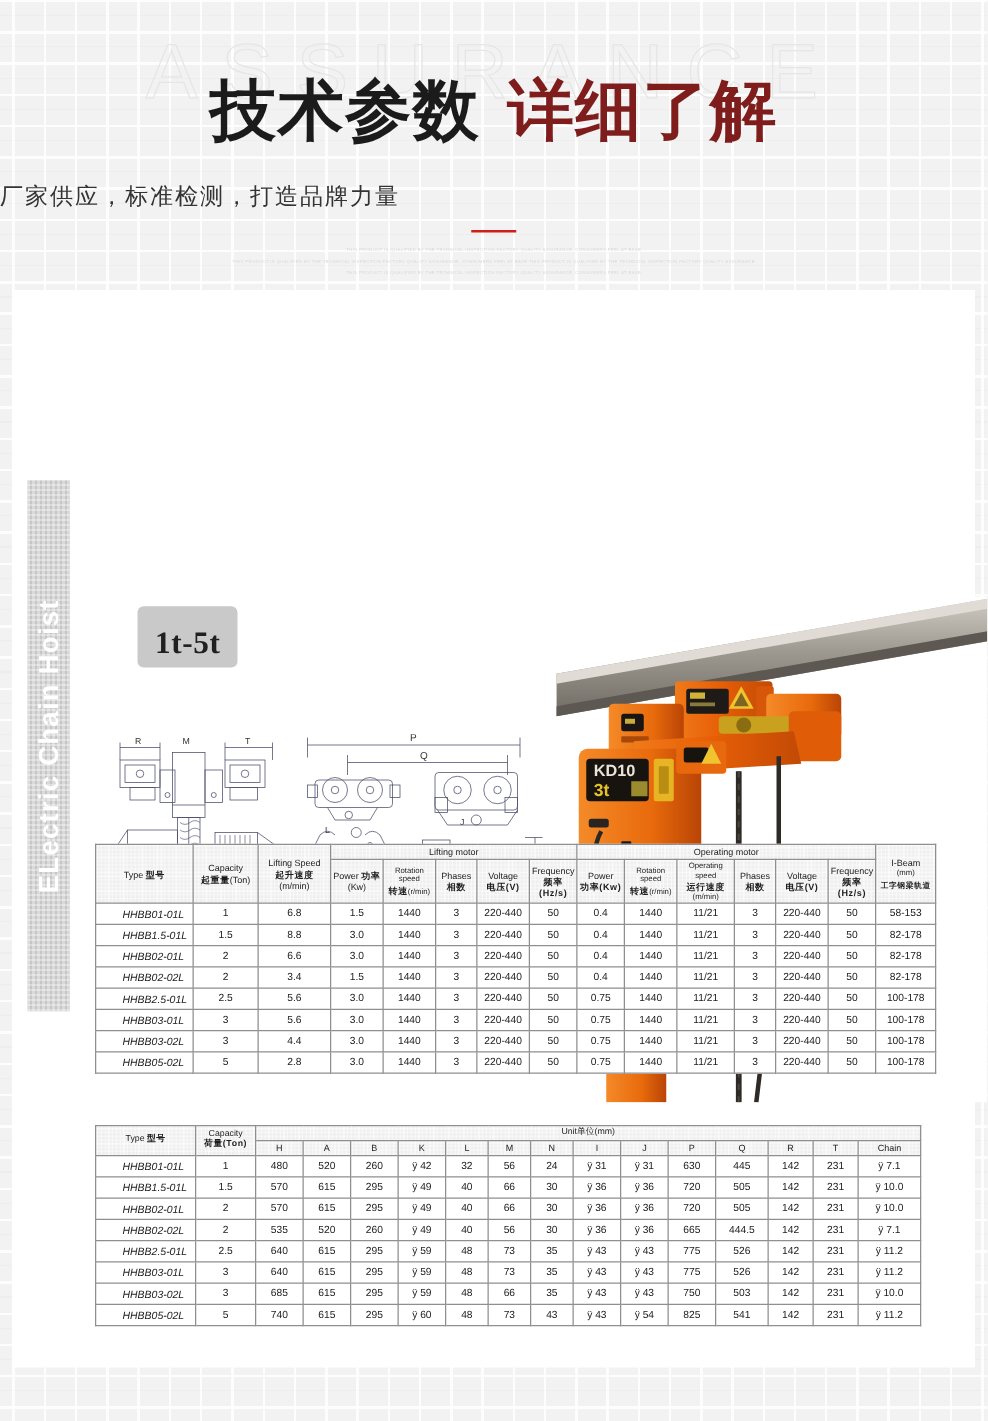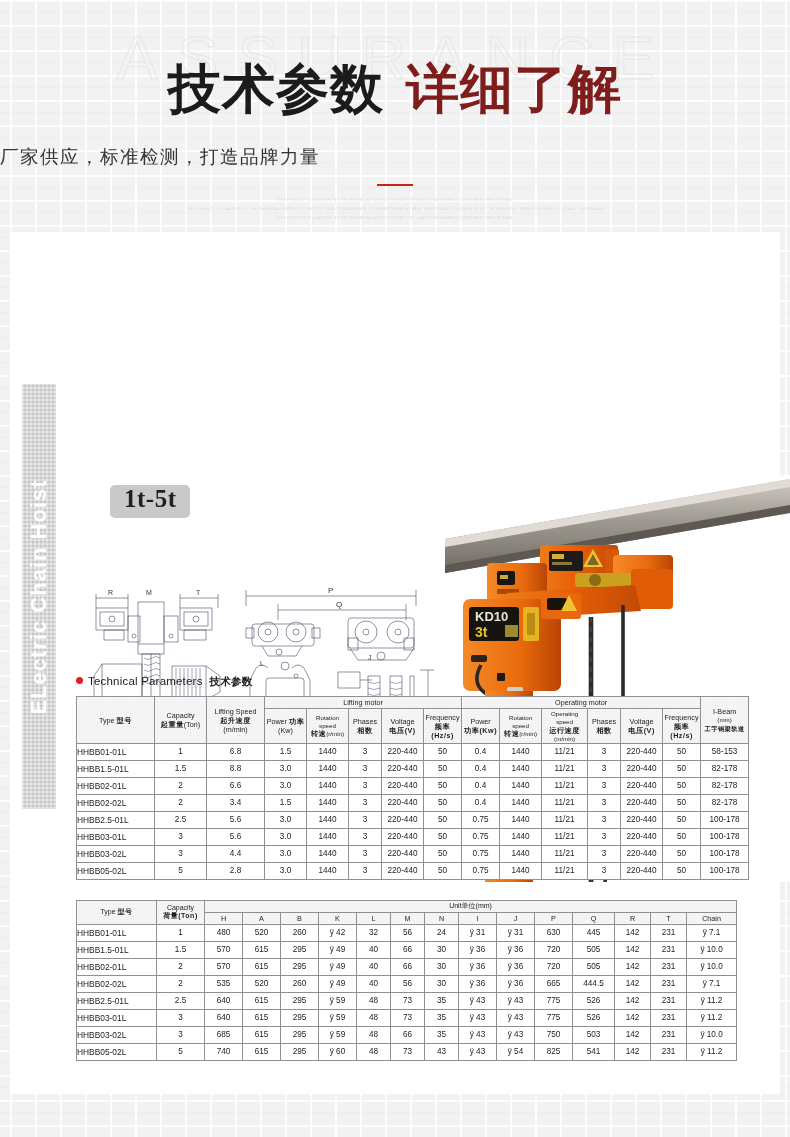--- a/index.html
+++ b/index.html
@@ -121,21 +121,21 @@
     font-weight: bold;
     color: #ffffff;
     letter-spacing: 1px;
   }
 
   
   .badge {
     position: absolute;
     left: 100px;
     top: 253px;
-    padding: 0 14px 5px;
+    padding: 16px 14px 5px;
     background: #c9c9c9;
     border-radius: 5px;
     font-family: "Liberation Serif", serif;
     font-size: 25px;
     font-weight: bold;
     color: #202020;
     letter-spacing: .5px;
   }
 
   
@@ -197,21 +197,21 @@
   }
   thead th {
     background: #efefef;
     background-image:
       repeating-linear-gradient(0deg, rgba(255,255,255,.55) 0 1px, rgba(0,0,0,0) 1px 3px),
       repeating-linear-gradient(90deg, rgba(255,255,255,.55) 0 1px, rgba(0,0,0,0) 1px 3px);
     font-weight: normal;
     font-size: 7.2px;
   }
   tbody td { height: 17px; font-size: 8.2px; }
-  tbody td.model { text-align: left; padding-left: 0; font-size: 8.4px; }
+  tbody td.model { text-align: left; padding-left: 21px; font-size: 8.4px; font-style: italic; }
   .unit-row th { font-size: 7px; }
   .cnb { font-weight: bold; letter-spacing: .5px; }
   .sm { font-size: 6.2px; }
 </style>
 </head>
 <body>
 
 <div class="header">
   <div class="watermark">ASSURANCE</div>
   <div class="title-row">
@@ -470,23 +470,20 @@
       <path d="M267 314 q-16 16 -4 34 q14 14 28 0" fill="none" stroke="#d9d5cd" stroke-width="9"></path>
       <path d="M267 314 q-16 16 -4 34 q14 14 28 0" fill="none" stroke="#f2efe9" stroke-width="4"></path>
       <g fill="none" stroke="#2e2a26" stroke-width="4">
         <path d="M267 230 L267 258"></path>
       </g>
       <rect x="258" y="224" width="18" height="10" rx="3" fill="#3a3530"></rect>
     </svg>
   </div>
 
   <div class="section" id="section-technical">
-    <div class="section-title">
-      <span class="dot"></span><span>Technical Parameters</span><span class="cn">技术参数</span>
-    </div>
     <table id="technical-table">
       <colgroup>
         <col style="width:78px">
           <col style="width:52px">
           <col style="width:58px">
         <col style="width:42px">
           <col style="width:42px">
           <col style="width:33px">
           <col style="width:42px">
           <col style="width:38px">

